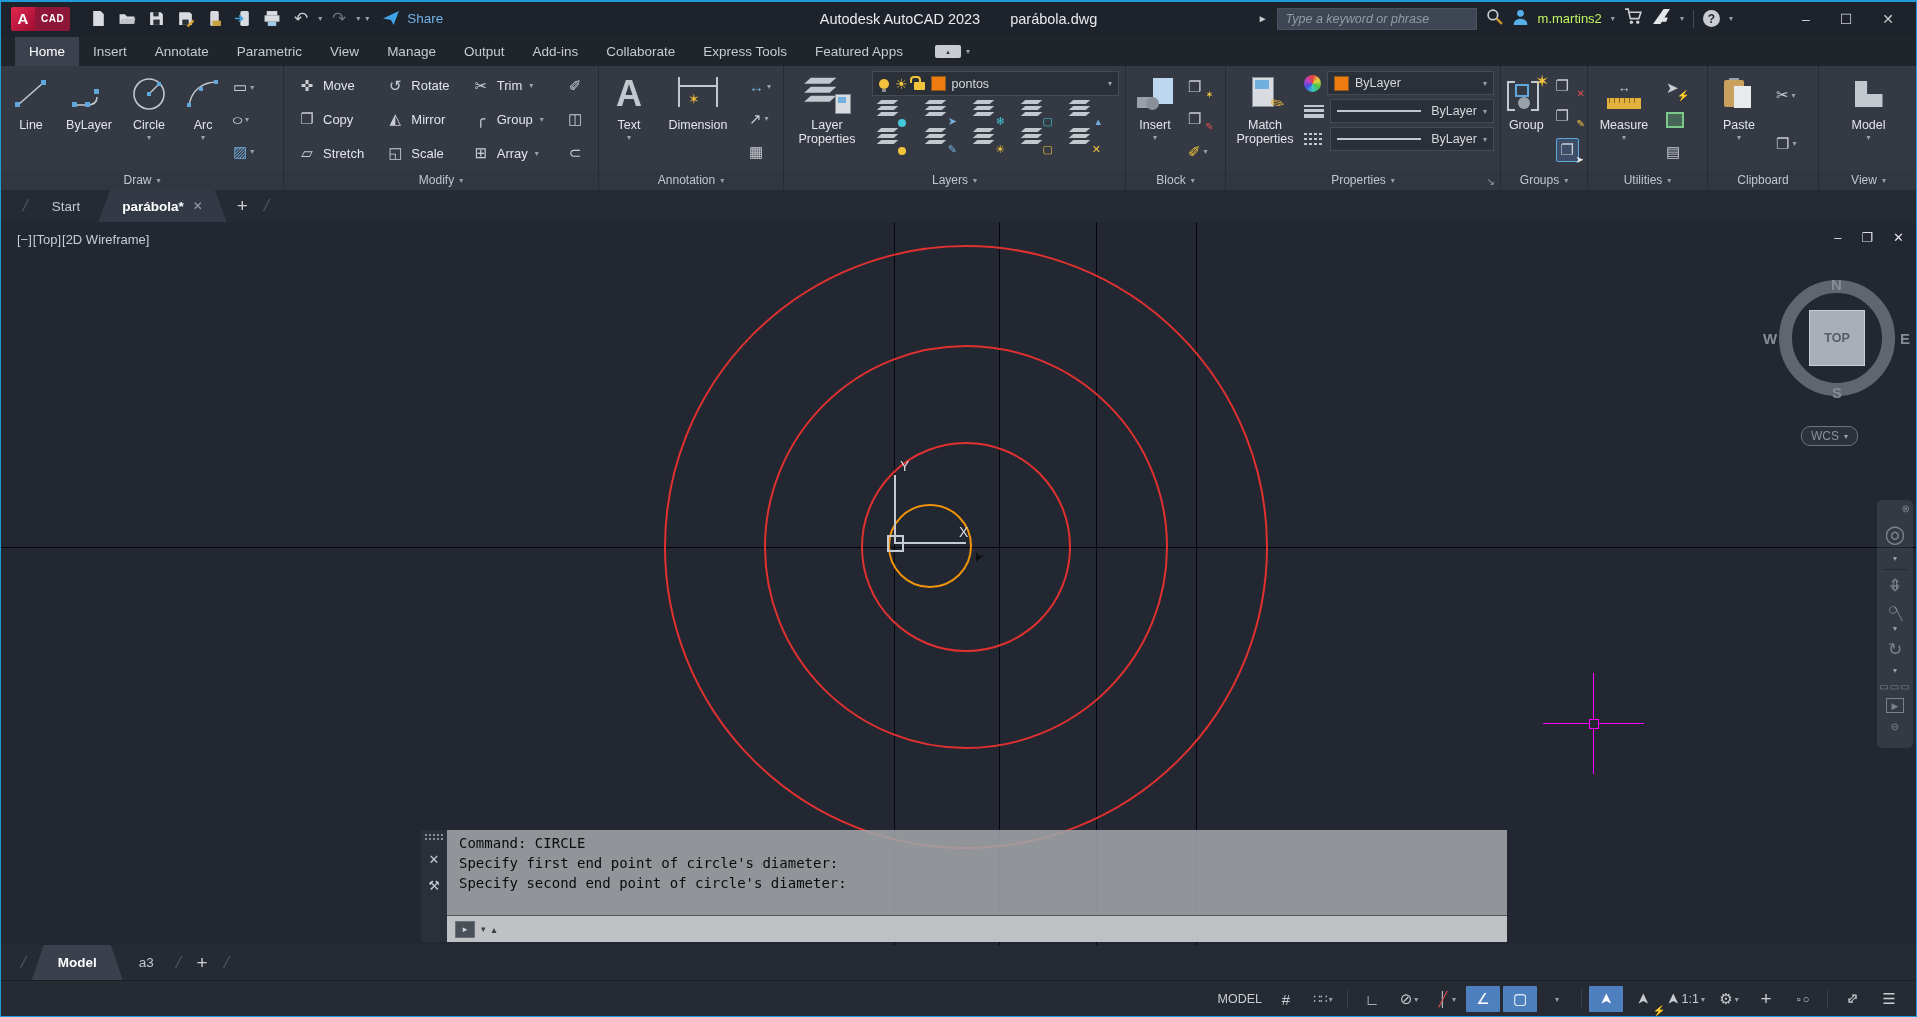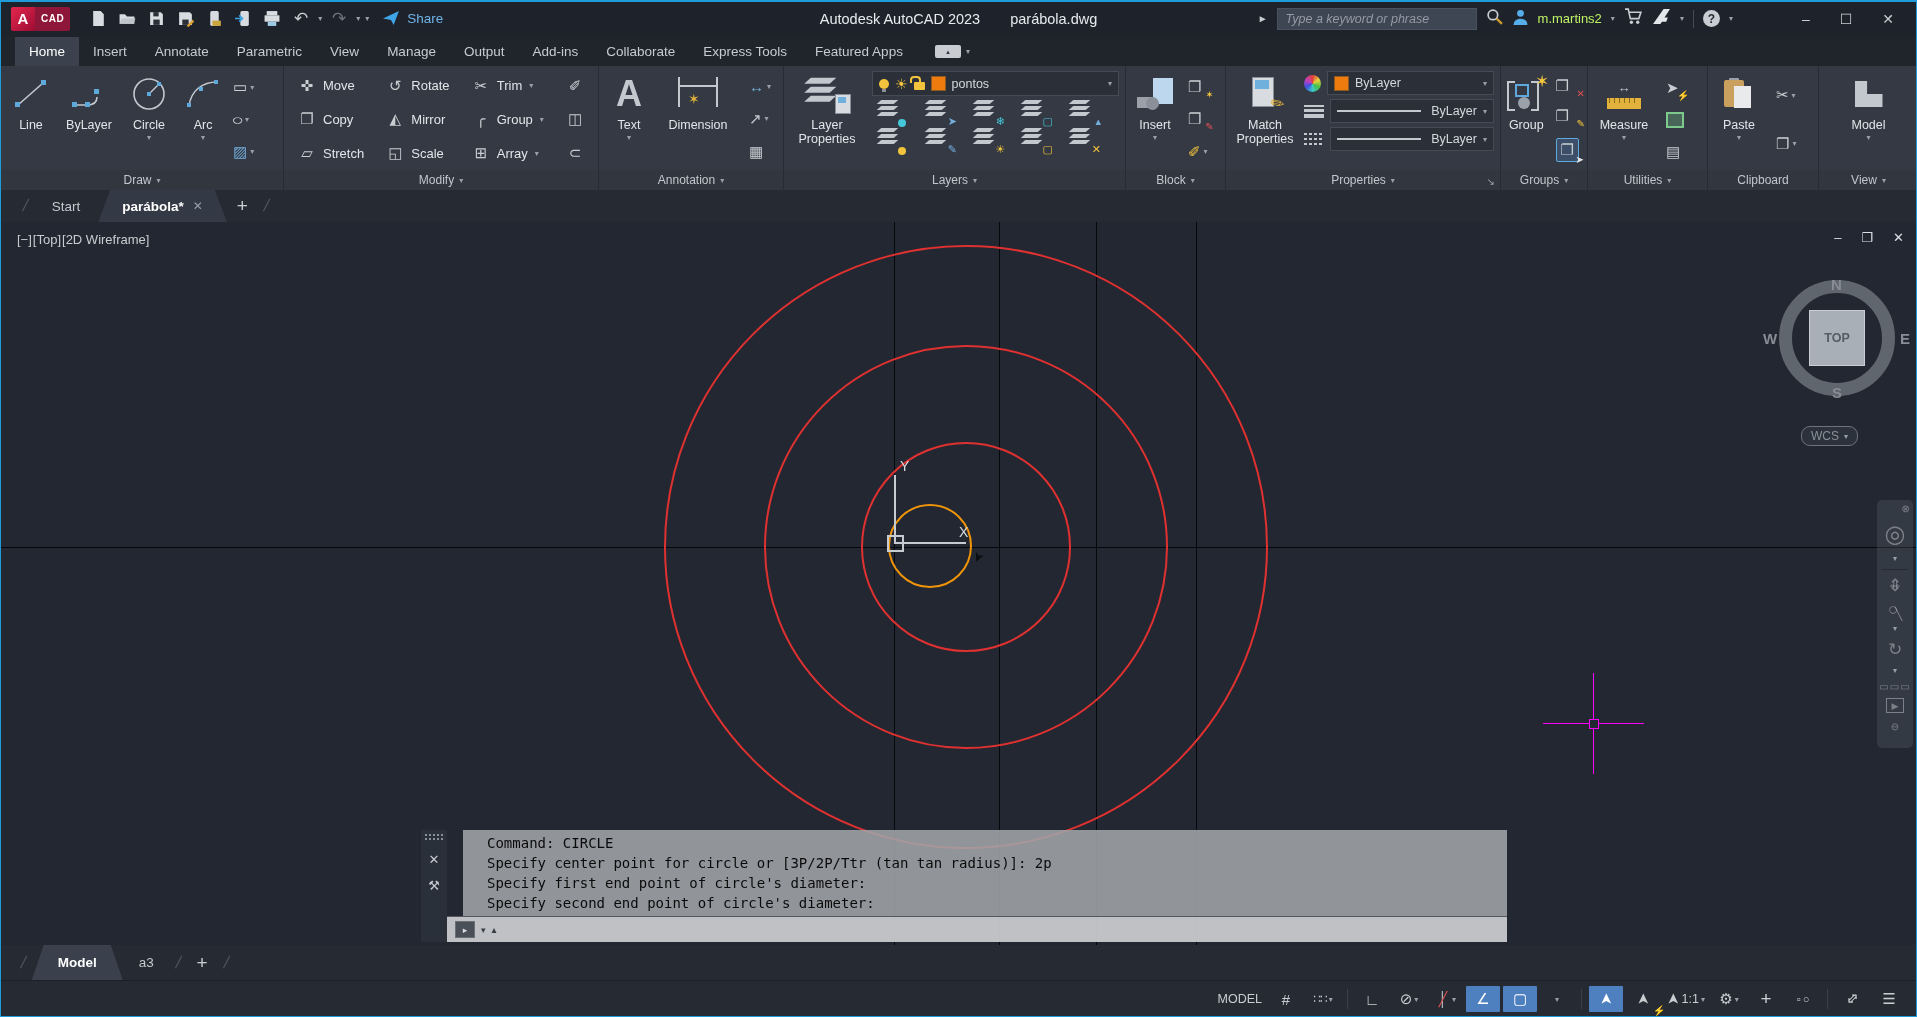--- a/index.html
+++ b/index.html
@@ -157,22 +157,22 @@
   .xh-v{position:absolute;left:1592px;top:451px;width:1px;height:101px;background:#FF00FF;}
   .xh-h{position:absolute;left:1542px;top:501px;width:101px;height:1px;background:#FF00FF;}
   .xh-box{position:absolute;left:1588px;top:497px;width:8px;height:8px;border:1px solid #FF00FF;background:#222731;}
 
   
   .cmdwin{position:absolute;left:420px;top:608px;width:1086px;height:112px;display:flex;}
   .cmdgrip{width:26px;background:#2A303A;display:flex;flex-direction:column;align-items:center;padding-top:3px;gap:11px;flex:none;}
   .gripdots{width:20px;height:8px;background-image:radial-gradient(#8A9099 1px,transparent 1.3px);background-size:4px 4px;}
   .cmdico{color:#C6CAD0;font-size:13px;}
   .cmdbody{flex:1;display:flex;flex-direction:column;}
-  .cmdhist{flex:1;background:rgba(161,164,167,.88);padding:3px 24px;font-family:"DejaVu Sans Mono",monospace;
-           font-size:14px;line-height:20px;color:#0B0B0B;margin-left:16px;}
+  .cmdhist{flex:1;background:rgba(161,164,167,.88);padding:3px 12px;font-family:"DejaVu Sans Mono",monospace;
+           font-size:14px;line-height:20px;color:#0B0B0B;}
   .cmdinput{height:26px;background:rgba(203,206,209,.93);border-top:1px solid #53575D;display:flex;
             align-items:center;padding:0 8px;gap:6px;}
   .badge{width:18px;height:15px;background:#4A5058;border:1px solid #6A7078;color:#D8DBDF;font-size:9px;
          display:flex;align-items:center;justify-content:center;flex:none;}
   .cmdinput input{flex:1;background:transparent;border:none;outline:none;font-style:italic;
                   font-family:"DejaVu Sans Mono",monospace;font-size:13.5px;color:#50545A;}
   .cmdinput input::placeholder{color:#55595F;}
   .darkchev{color:#3A3F45;font-size:9px;}
 
   
@@ -814,21 +814,20 @@
 
     <div class="cmdwin">
       <div class="cmdgrip">
         <span class="gripdots"></span>
         <span class="cmdico g">✕</span>
         <span class="cmdico g">⚒</span>
       </div>
       <div class="cmdbody">
         <div class="cmdhist">
           <div>Command: CIRCLE</div>
-          <div>Specify center point for circle or [3P/2P/Ttr (tan tan radius)]: 2p</div>
           <div>Specify first end point of circle's diameter:</div>
           <div>Specify second end point of circle's diameter:</div>
         </div>
         <div class="cmdinput">
           <span class="badge g">▸</span>
           <span class="darkchev g">▾</span>
           <span class="darkchev g" style="font-size:10px;">▴</span>
         </div>
       </div>
     </div>

